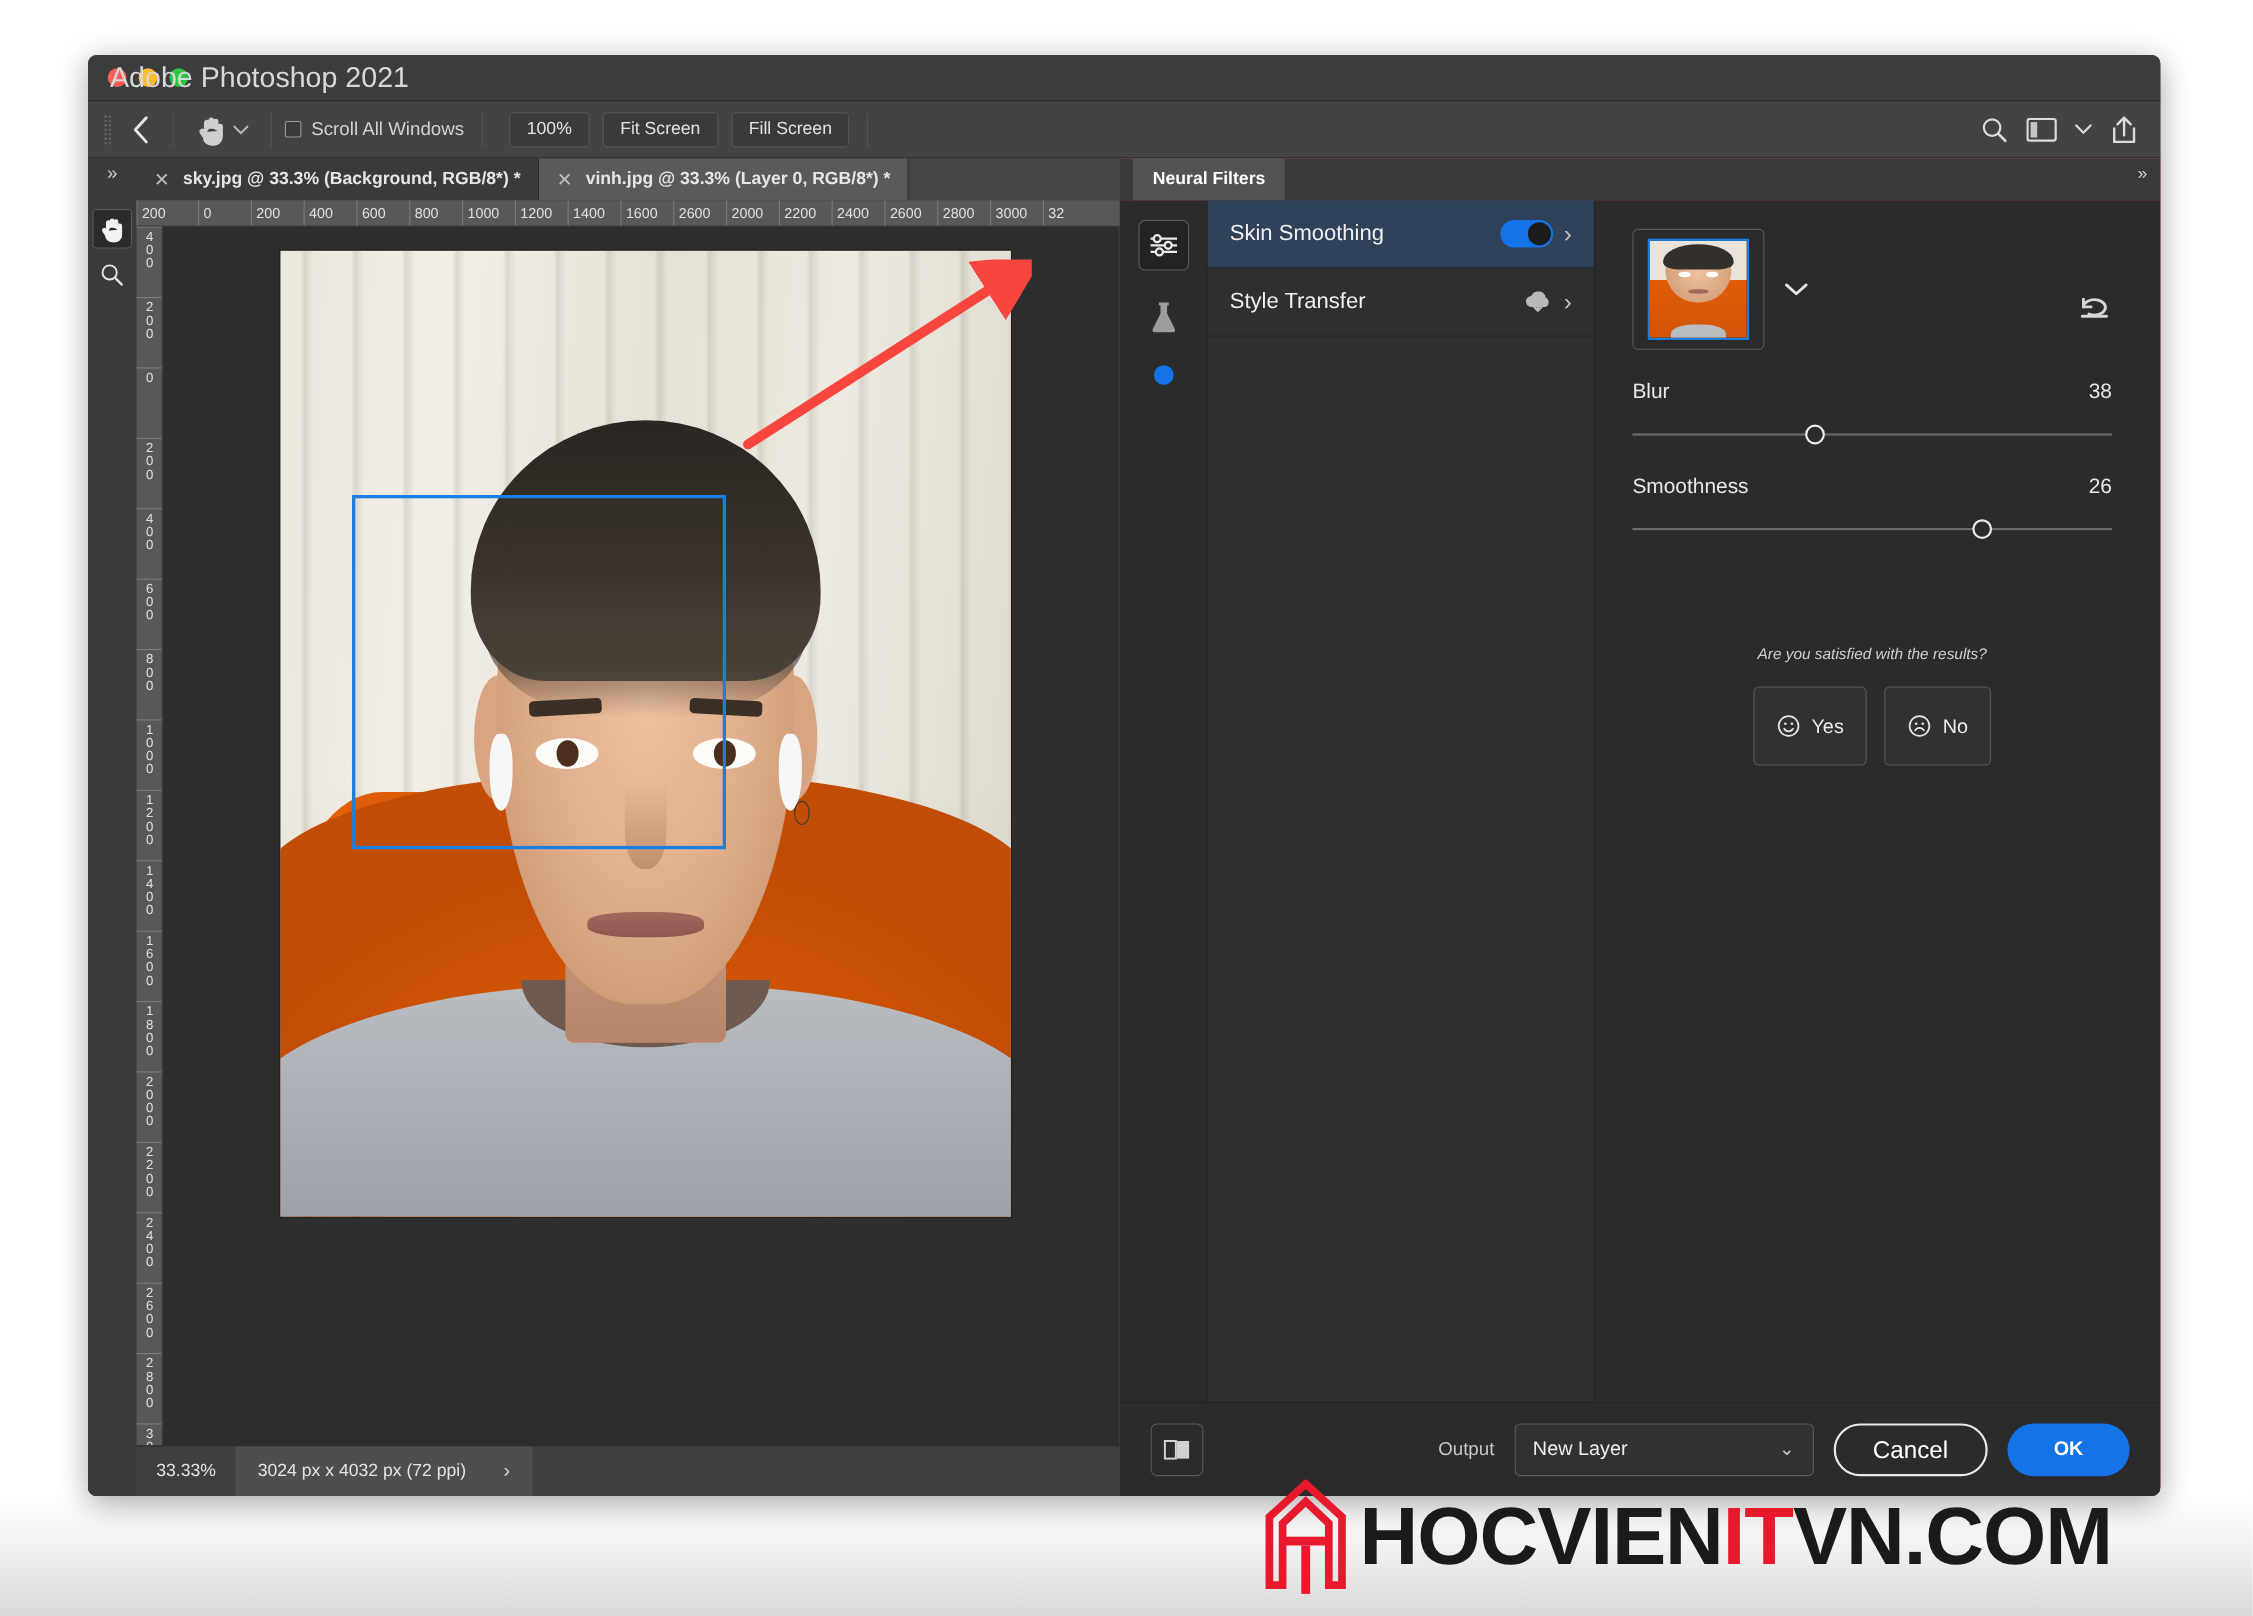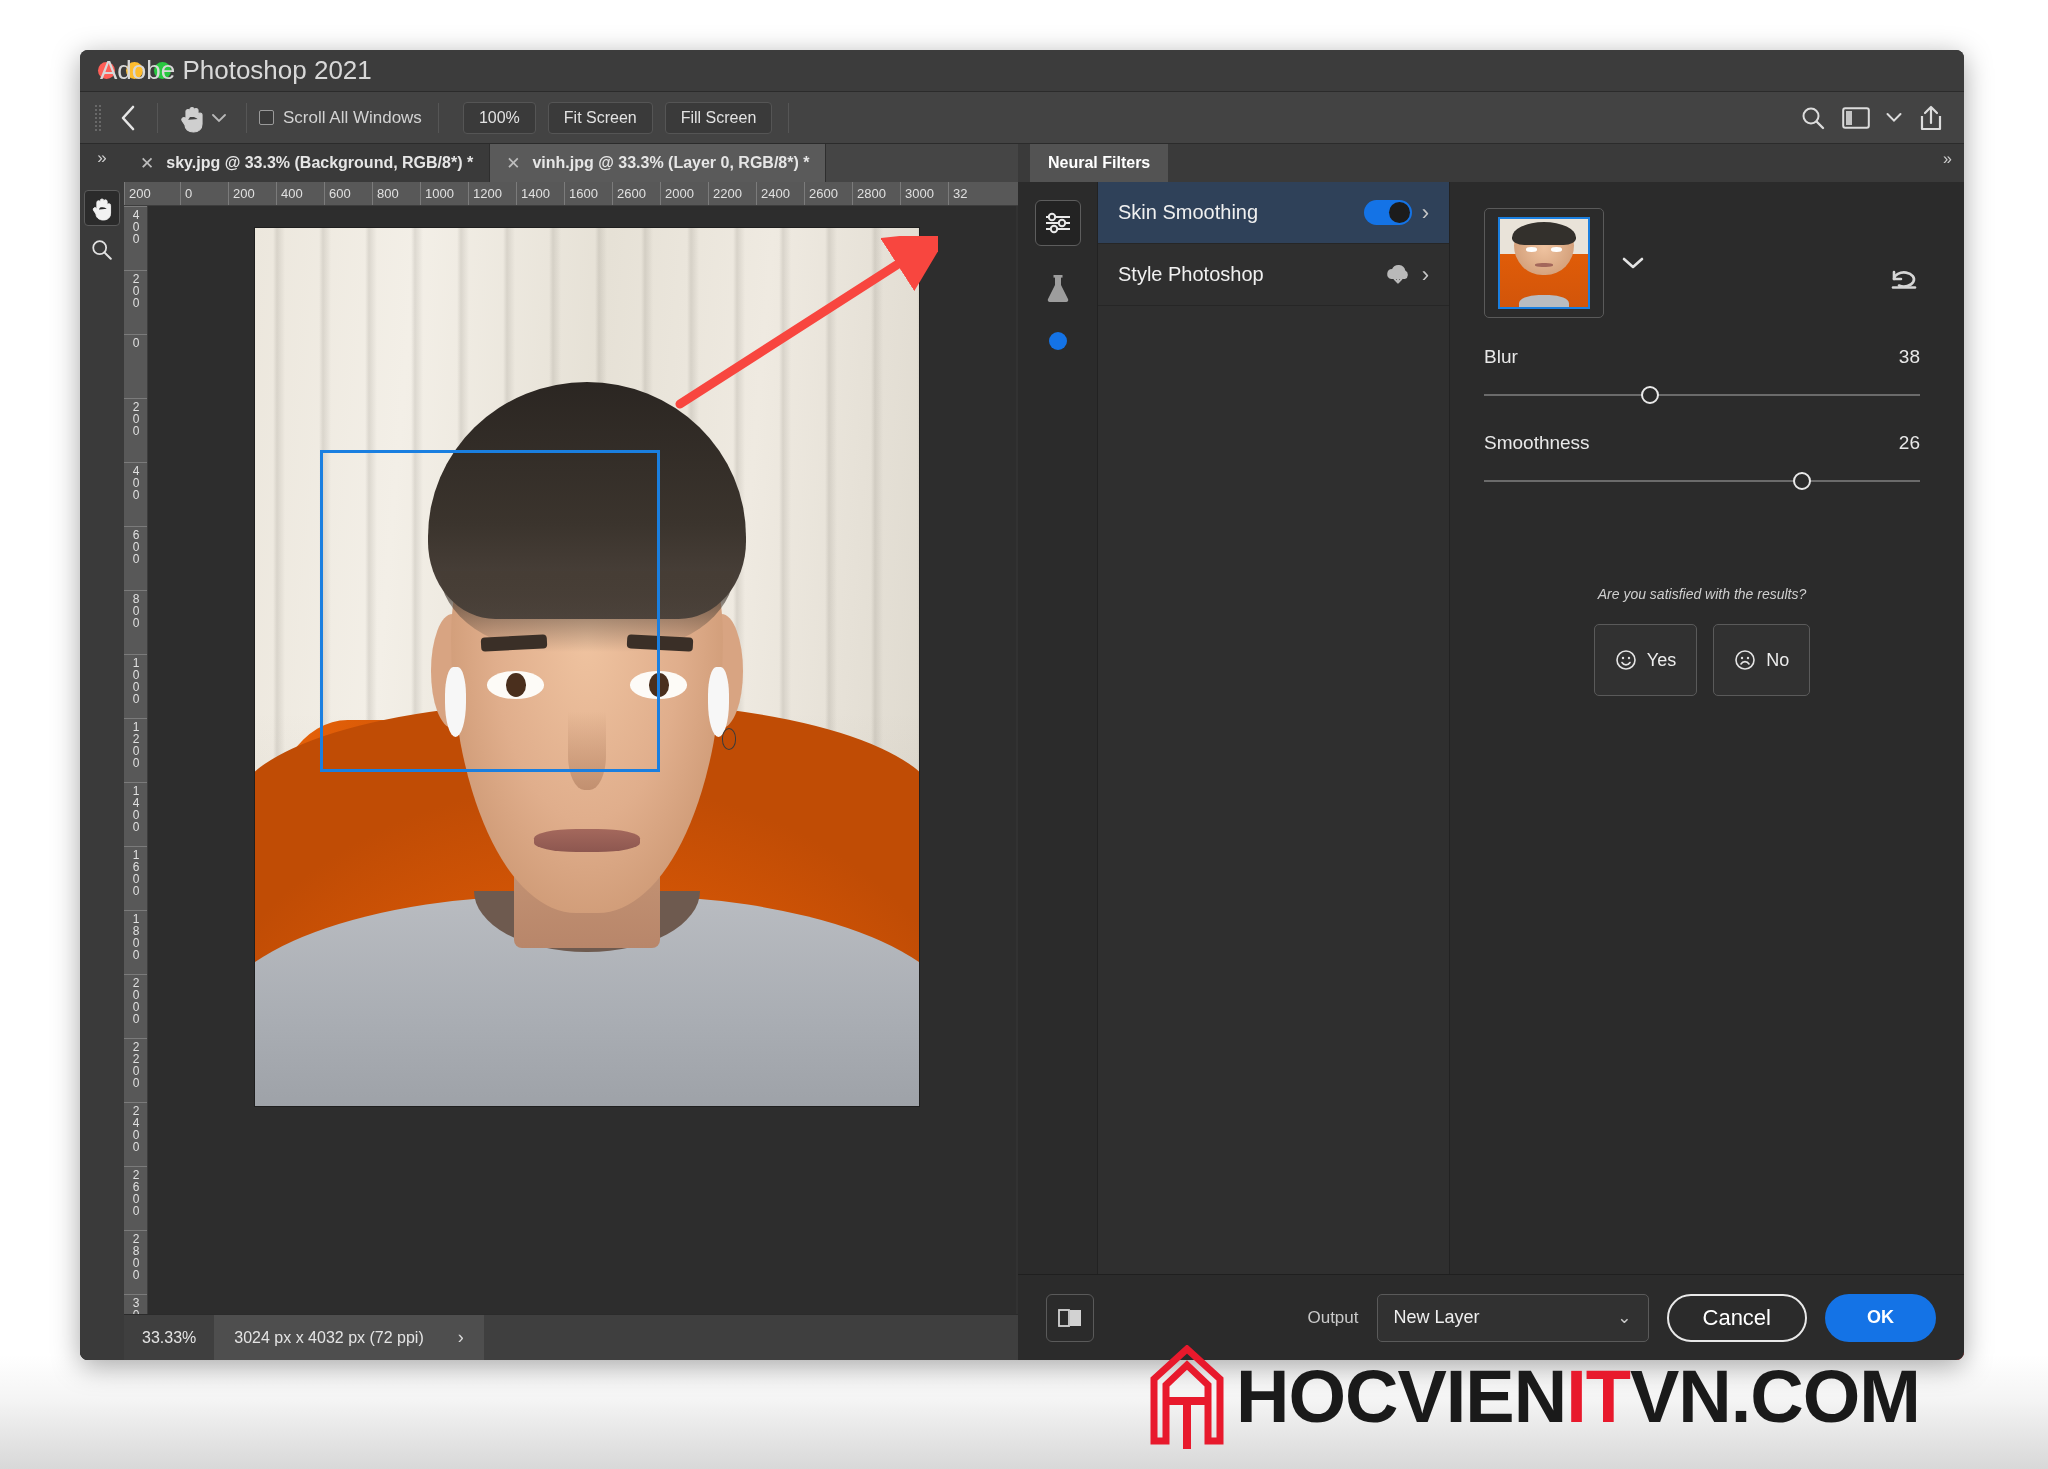--- a/index.html
+++ b/index.html
@@ -559,21 +559,21 @@
 
           <div class="nf-list">
             <div class="nf-item selected">
               <span class="name">Skin Smoothing</span>
               <span class="toggle">
                   <span class="knob"></span>
                 </span>
               <span class="chev">›</span>
             </div>
             <div class="nf-item">
-              <span class="name">Style Photoshop</span>
+              <span class="name">Style Transfer</span>
               <svg class="icon" width="28" height="22" viewBox="0 0 28 22">
                 <path d="M7.5 15a5 5 0 0 1 .6-9.95A7 7 0 0 1 21.3 6.6 4.6 4.6 0 0 1 21 15z" fill="#b9b9b9"></path>
                 <path d="M14 11 v7 M10.6 15 L14 18.6 L17.4 15" stroke="#b9b9b9" stroke-width="2" fill="none" stroke-linecap="round" stroke-linejoin="round"></path>
               </svg>
               <span class="chev">›</span>
             </div>
           </div>
 
           <div class="nf-detail">
             <div class="thumb-row">

